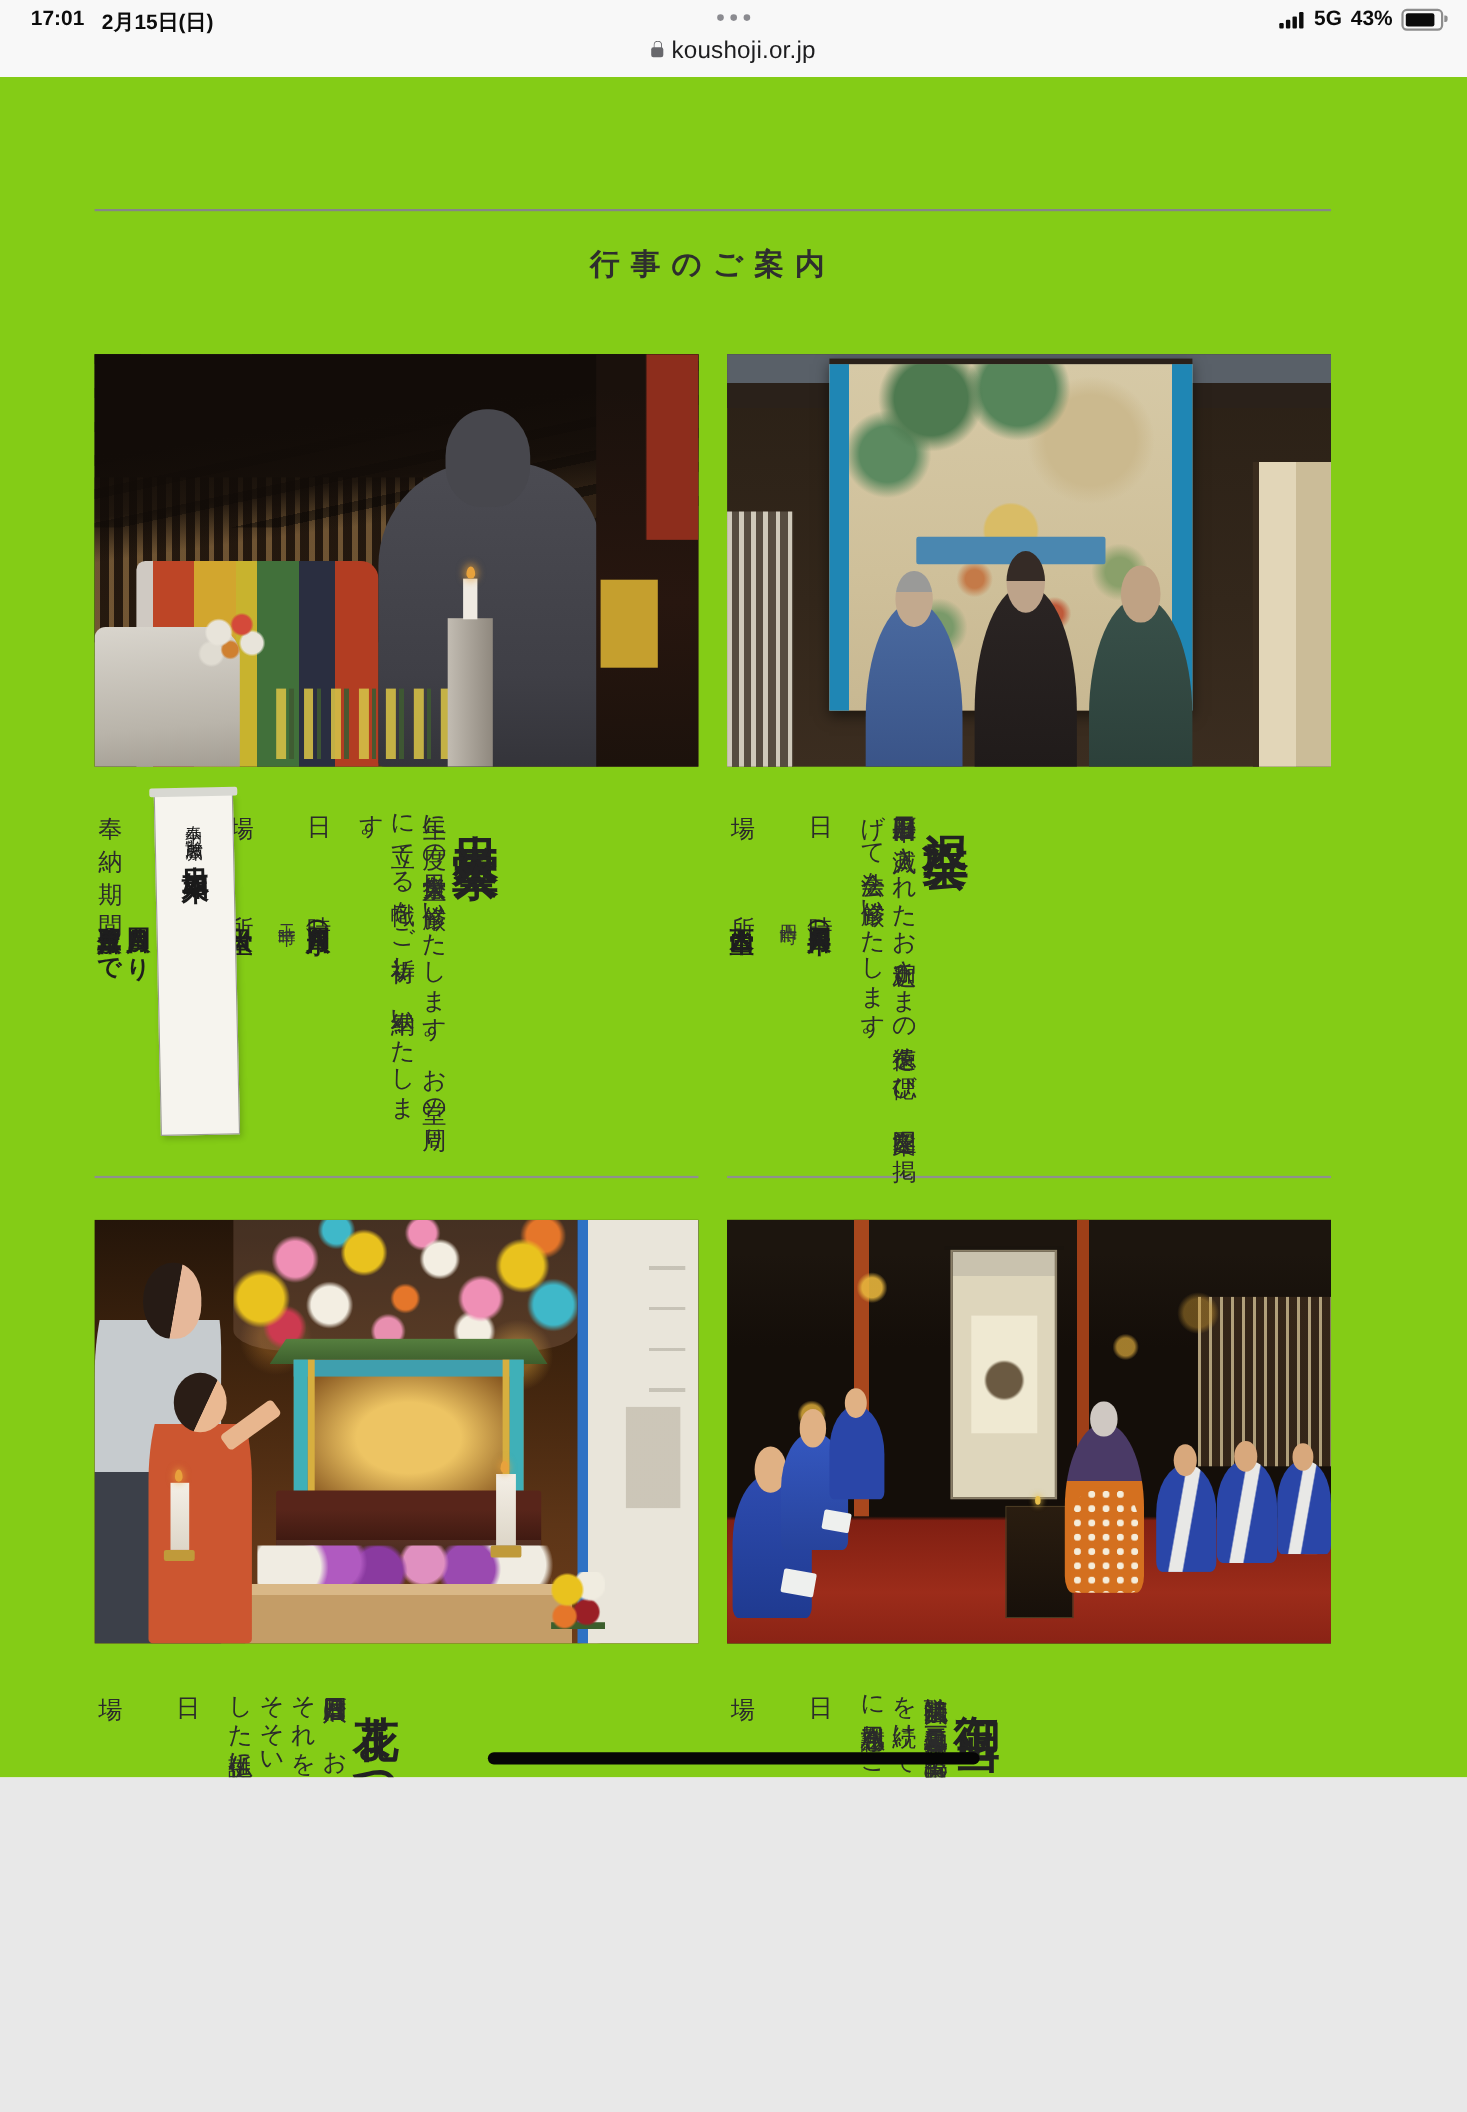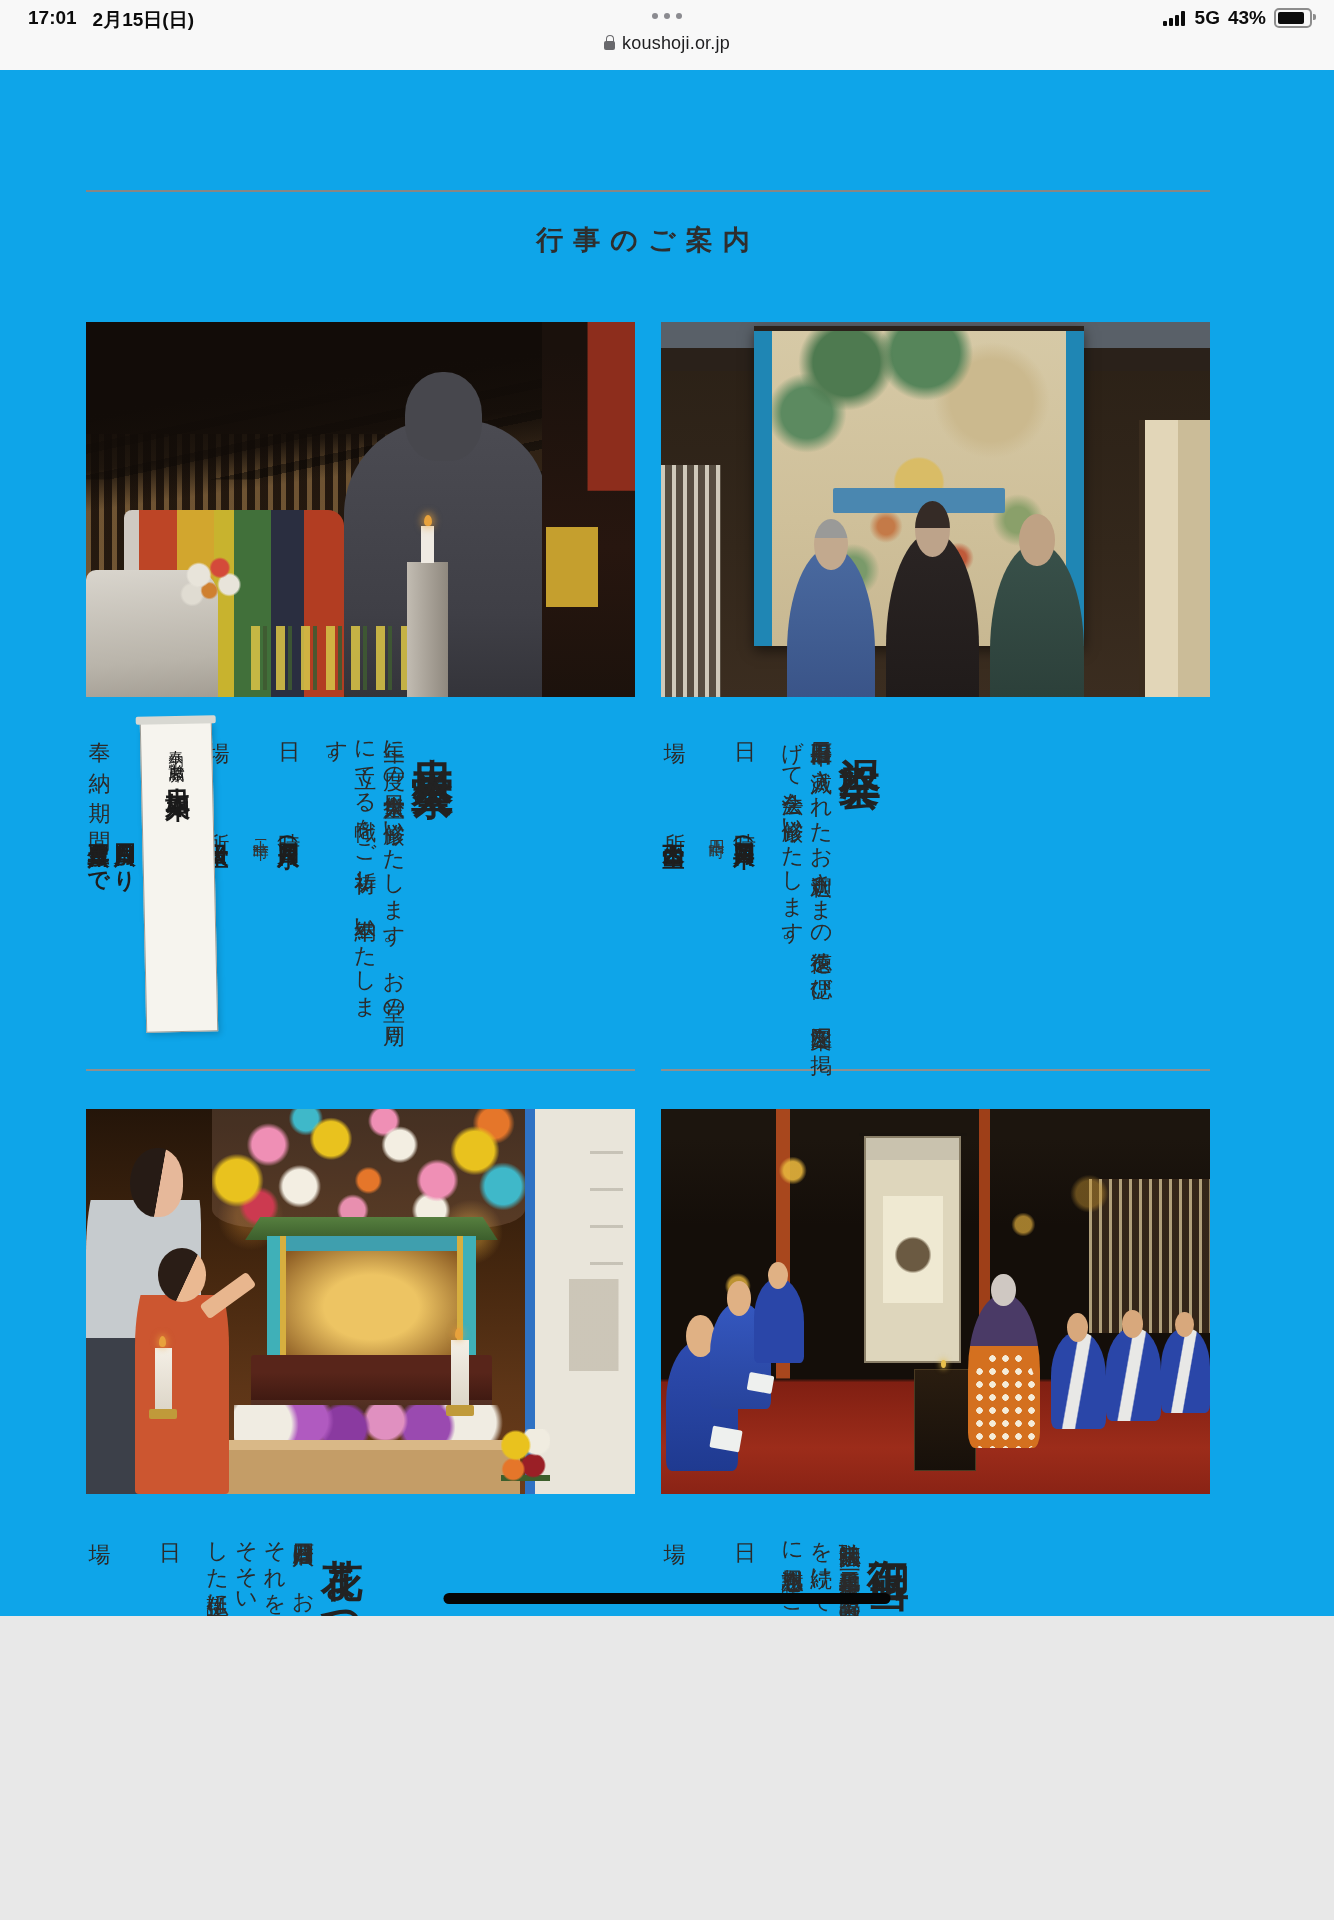--- a/index.html
+++ b/index.html
@@ -13,23 +13,23 @@
   .sb-right{position:absolute;right:22px;top:7px;display:flex;align-items:center;gap:8px;font-size:19px;font-weight:700;color:#0c0c0c;}
   .sig{display:flex;align-items:flex-end;gap:2px;height:15px;margin-right:2px;}
   .sig b{width:4px;background:#0c0c0c;border-radius:1px;}
   .sig b:nth-child(1){height:5px}.sig b:nth-child(2){height:8px}.sig b:nth-child(3){height:11px}.sig b:nth-child(4){height:15px}
   .batt{position:relative;width:34px;height:16px;border:2px solid rgba(10,10,10,.45);border-radius:5px;}
   .batt i{position:absolute;top:2px;left:2px;bottom:2px;width:76%;background:#0c0c0c;border-radius:2px;display:block;}
   .batt u{position:absolute;right:-6px;top:4px;width:3px;height:6px;background:rgba(10,10,10,.45);border-radius:0 2px 2px 0;display:block;}
   .urlrow{position:absolute;left:0;right:0;top:33px;display:flex;justify-content:center;align-items:center;gap:7px;}
   .lock{position:relative;width:11px;height:9px;background:#68686c;border-radius:2px;margin-top:3px;display:block;}
   .lock::before{content:'';position:absolute;top:-6px;left:1.5px;width:6px;height:7px;border:1.6px solid #68686c;border-bottom:none;border-radius:4px 4px 0 0;}
-  .url{font-size:18px;color:#1d1d1f;letter-spacing:.2px;}
-  
-  .page{position:absolute;top:70px;left:0;right:0;bottom:0;background:#0ea5e9;padding:0 124px 0 86px;}
+  .url{font-size:22px;color:#1d1d1f;letter-spacing:.2px;}
+  
+  .page{position:absolute;top:70px;left:0;right:0;bottom:0;background:#84cc16;padding:0 124px 0 86px;}
   .toprule{height:2px;background:#868686;margin-top:120px;}
   .pagetitle{margin:30px 0 0;text-align:center;font-family:"DejaVu Serif","Liberation Serif",serif;
     font-size:27px;font-weight:600;letter-spacing:10px;color:#2e2e2e;}
   .grid{display:grid;grid-template-columns:549px 549px;column-gap:26px;row-gap:38px;margin-top:64px;}
   .sec{position:relative;border-bottom:2px solid #8f8f8f;padding-bottom:24px;}
   
   .ph{position:relative;width:549px;height:375px;overflow:hidden;background:#222;}
   .s-b .ph{height:385px;}
   .ph i{position:absolute;display:block;}
   

